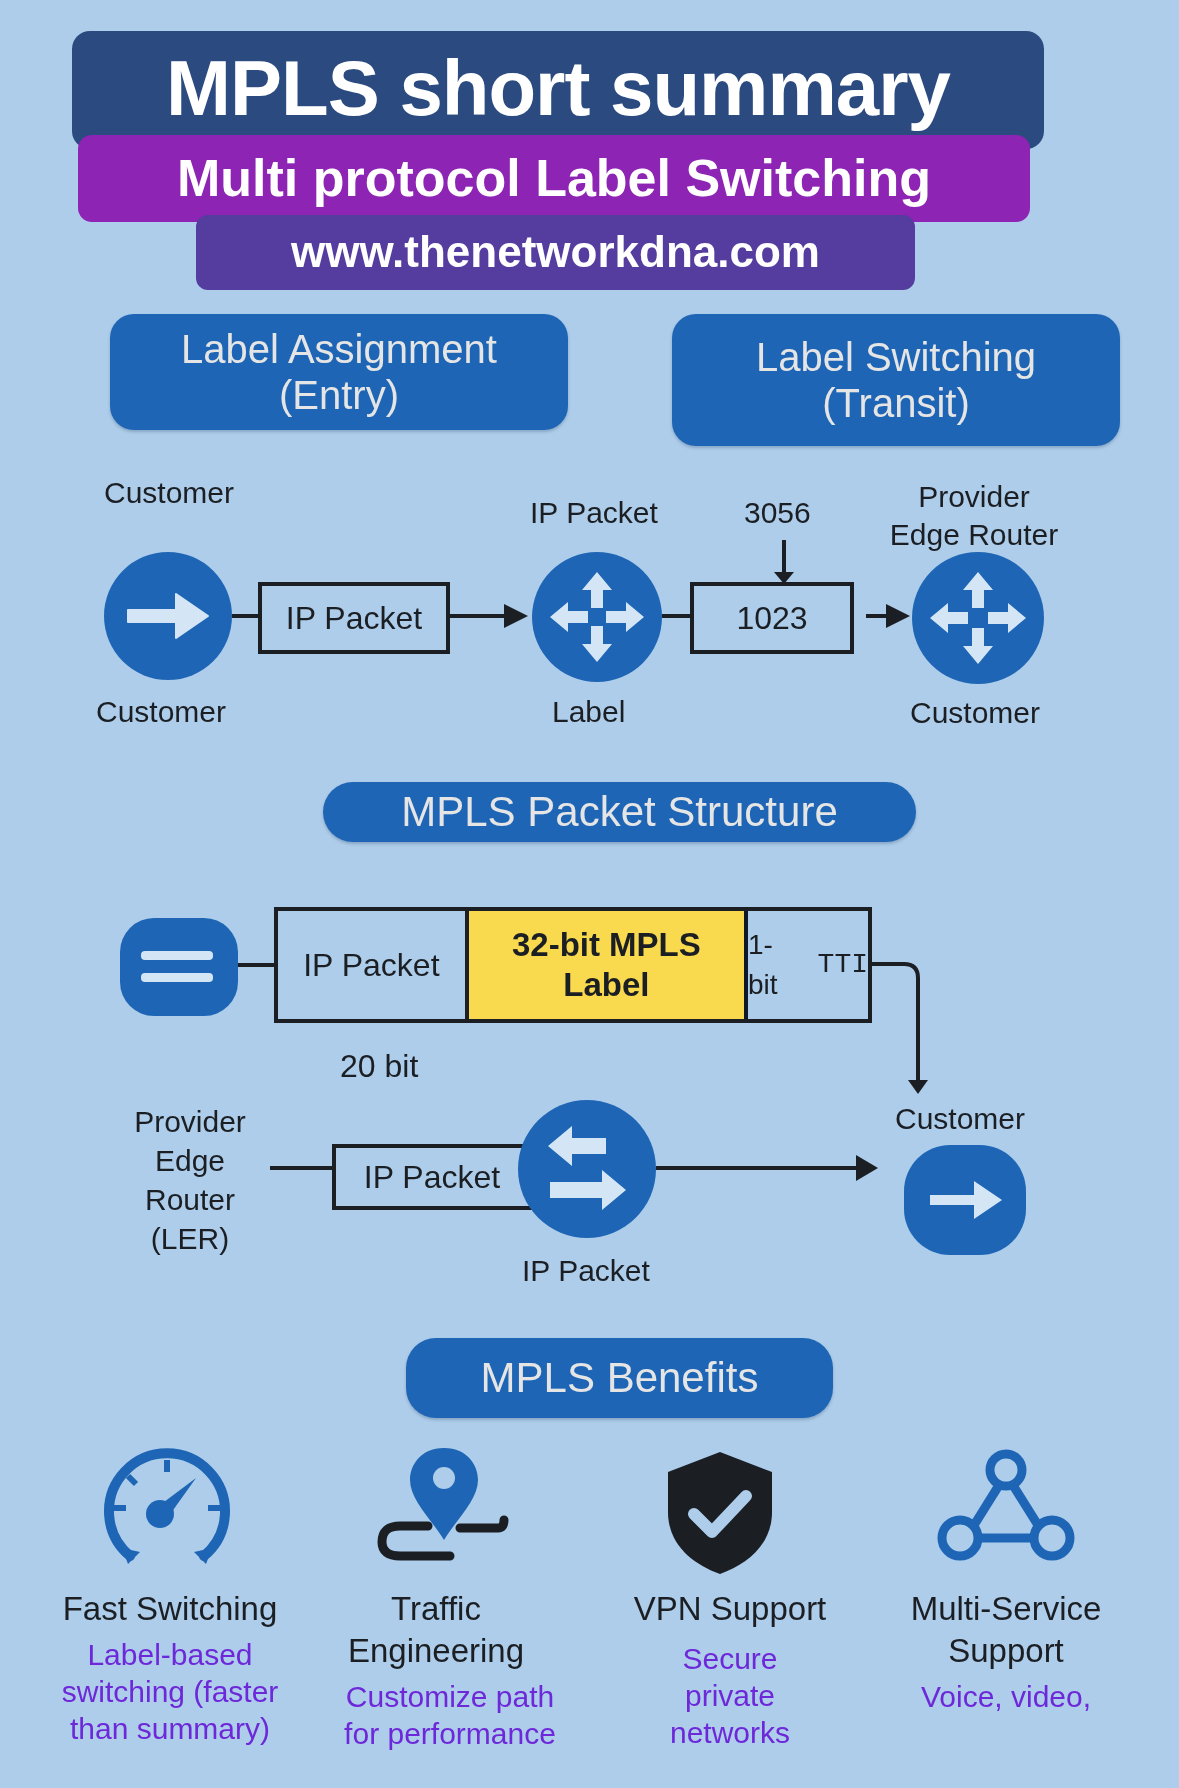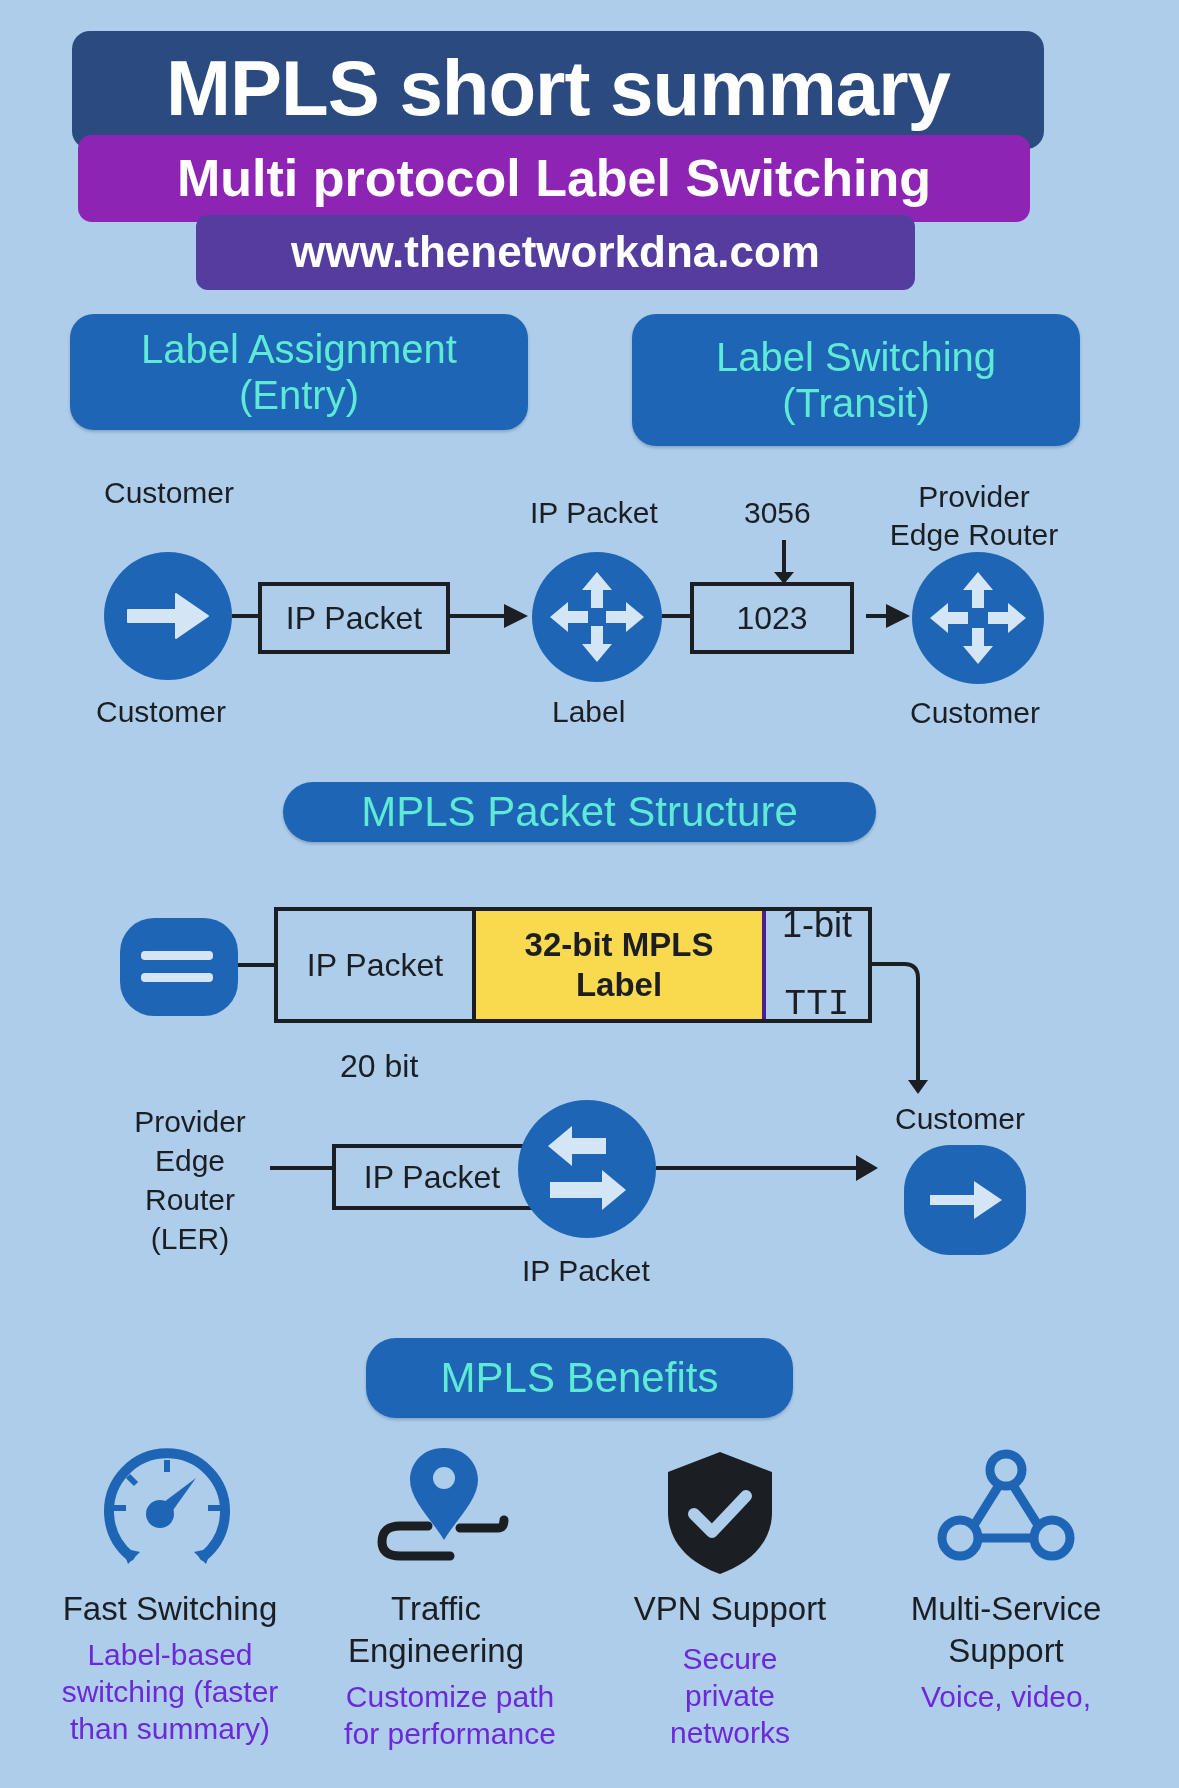--- a/index.html
+++ b/index.html
@@ -14,21 +14,21 @@
 
   
   .title-box { left:72px; top:31px; width:972px; height:118px; background:#2b4a7f; border-radius:18px; }
   .title-text { left:72px; top:38px; width:972px; font-size:78px; font-weight:700; color:#fff; letter-spacing:-1px; line-height:100px; }
   .subtitle-box { left:78px; top:135px; width:952px; height:87px; background:#8e24b3; border-radius:14px; }
   .subtitle-text { left:78px; top:140px; width:952px; font-size:52px; font-weight:700; color:#fff; line-height:76px; }
   .site-box { left:196px; top:215px; width:719px; height:75px; background:#553c9f; border-radius:12px; }
   .site-text { left:196px; top:220px; width:719px; font-size:44px; font-weight:700; color:#fff; line-height:64px; }
 
   
-  .pill { background:#1e66b5; border-radius:24px; color:#5eead4; font-weight:400; box-shadow:0 2px 3px rgba(20,50,90,0.25); display:flex; align-items:center; justify-content:center; text-align:center; }
+  .pill { background:#1e66b5; border-radius:24px; color:#e5e5e5; font-weight:400; box-shadow:0 2px 3px rgba(20,50,90,0.25); display:flex; align-items:center; justify-content:center; text-align:center;margin-left:40px; }
   .pill-entry { left:70px; top:314px; width:458px; height:116px; font-size:40px; line-height:46px; }
   .pill-transit { left:632px; top:314px; width:448px; height:132px; font-size:40px; line-height:46px; }
   .pill-structure { left:283px; top:782px; width:593px; height:60px; font-size:42px; border-radius:30px; }
   .pill-benefits { left:366px; top:1338px; width:427px; height:80px; font-size:42px; border-radius:30px; }
 
   .lbl { font-size:30px; color:#1b1f24; white-space:nowrap; }
 
   .box { border:4px solid #1b1f24; box-sizing:border-box; display:flex; align-items:center; justify-content:center; font-size:32px; background:transparent; }
   .circle { background:#1e66b5; border-radius:50%; }
   .rounded-sq { background:#1e66b5; border-radius:36px; }
@@ -136,25 +136,25 @@
   <svg width="118" height="98">
     <rect x="21" y="33" width="72" height="9" rx="4" fill="#d4e6f6"></rect>
     <rect x="21" y="55" width="72" height="9" rx="4" fill="#d4e6f6"></rect>
   </svg>
 </div>
 
 <div class="abs" style="left:274px;top:907px;width:598px;height:116px;border:4px solid #1b1f24;box-sizing:border-box;display:flex;">
   <div style="width:194px;border-right:4px solid #1b1f24;display:flex;align-items:center;justify-content:center;font-size:32px;">
     <span>IP Packet</span>
   </div>
-  <div style="width:286px;background:#f9d94e;border-right:4px solid #4c1d95;display:flex;flex-direction:column;align-items:center;justify-content:center;font-size:33px;line-height:40px;font-weight:700;">
+  <div style="width:286px;background:#f9d94e;border-right:4px solid #0f172a;display:flex;flex-direction:column;align-items:center;justify-content:center;font-size:33px;line-height:40px;font-weight:700;">
     <span>32-bit MPLS</span>
     <span>Label</span>
   </div>
-  <div style="flex:1;display:flex;flex-direction:column;align-items:center;justify-content:center;font-size:36px;line-height:40px;gap:40px;">
+  <div style="flex:1;display:flex;flex-direction:row;align-items:center;justify-content:center;font-size:28px;line-height:40px;gap:40px;">
     <span>1-bit</span>
     <span style="font-family:Liberation Mono, monospace;">TTI</span>
   </div>
 </div>
 
 <div class="abs lbl" style="left:340px;top:1048px;font-size:32px;">20 bit</div>
 
 <div class="abs lbl center" style="left:110px;top:1102px;width:160px;line-height:39px;">
   <div>Provider</div>
   <div>Edge</div>

